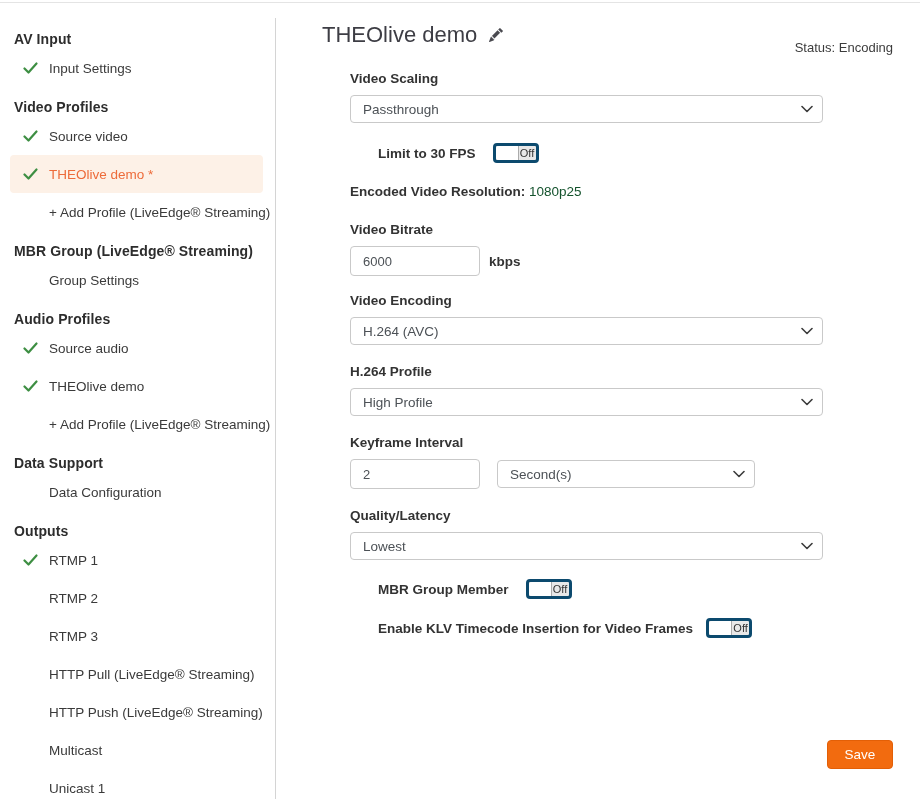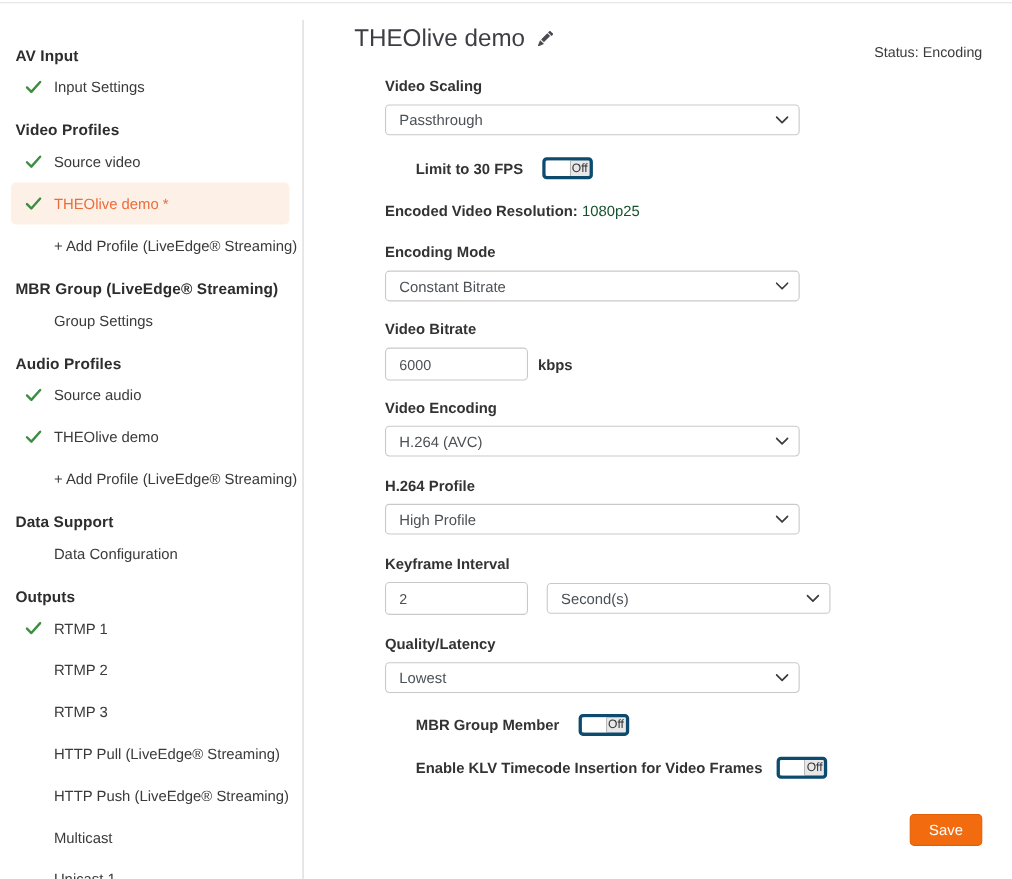--- a/index.html
+++ b/index.html
@@ -3,21 +3,21 @@
 <meta charset="utf-8">
 <style>
   * { margin:0; padding:0; box-sizing:border-box; }
   html,body { width:920px; height:799px; background:#fff; overflow:hidden;
     font-family:"Liberation Sans", sans-serif; color:#333; }
   .page { position:relative; width:920px; height:799px; background:#fff; }
   .top-line { position:absolute; top:2px; left:0; width:920px; height:1px; background:#e4e4e4; }
   .v-divider { position:absolute; top:18px; left:275px; bottom:0; width:1px; background:#d4d4d4; }
 
   
-  .sidebar { position:absolute; top:0; left:0; width:275px; height:663px; padding-top:40px; }
+  .sidebar { position:absolute; top:0; left:0; width:275px; height:663px; padding-top:29px; }
   .side-header { font-size:14px; font-weight:bold; color:#2d2d2d; line-height:20px;
     padding-left:14px; margin-top:10px; letter-spacing:.1px; }
   .side-header.first { margin-top:0; }
   .side-item { height:38px; display:flex; align-items:center; margin:0 12px 0 10px;
     padding-left:13px; font-size:13.5px; color:#3a3a3a; border-radius:4px; cursor:pointer;text-align:right; }
   .side-item .chk { width:17px; height:16px; flex:0 0 17px; display:flex; align-items:center; }
   .side-item .lbl { margin-left:9px; white-space:nowrap; }
   .side-item.selected { background:#fdf1e7; }
   .side-item.selected .lbl { color:#ed6b3a; }
   .chk svg { display:block; }
@@ -31,21 +31,21 @@
 
   .form { margin-left:74px; margin-top:24px; width:405px; }
   .field { margin-bottom:20px; }
   .field.mb22 { margin-bottom:22px; }
   .field.mb24 { margin-bottom:24px; }
   .field.mb19 { margin-bottom:19px; }
   .flabel { font-size:13.5px; font-weight:bold; color:#333; line-height:14px; margin-bottom:9px; }
   .static-line { font-size:13.5px; line-height:14px; }
   .static-line .sv { font-weight:400; color:#14532d; }
 
-  .select-wrap { position:relative; width:377px; }
+  .select-wrap { position:relative; width:473px; }
   .select-wrap.sw-small { width:258px; }
   select { width:100%; height:28px; border:1px solid #c9c9c9; border-radius:4px; background:#fff;
     font-family:"Liberation Sans", sans-serif; font-size:13.5px; color:#4c5156;
     padding:0 28px 0 12px; appearance:none; -webkit-appearance:none; -moz-appearance:none; }
   .chev { position:absolute; right:10px; top:50%; transform:translateY(-50%); pointer-events:none;
     display:flex; }
   input.txt { width:130px; height:30px; border:1px solid #c9c9c9; border-radius:4px;
     font-family:"Liberation Sans", sans-serif; font-size:13px; color:#4c5156; padding:0 12px; }
   .unit { font-size:13.5px; font-weight:bold; color:#333; margin-left:9px; }
   .inline-row { display:flex; align-items:center; }
@@ -209,33 +209,20 @@
           <span class="knob"></span>
           <span class="state">Off</span>
         </span>
       </div>
 
       <div class="field mb24 static-line">
         <span class="flabel" style="display:inline">Encoded Video Resolution:</span>
         <span class="sv">1080p25</span>
       </div>
 
-      <div class="field mb19">
-        <div class="flabel">Encoding Mode</div>
-        <div class="select-wrap">
-          <select>
-            <option>Constant Bitrate</option>
-          </select>
-          <span class="chev">
-              <svg width="12" height="8" viewBox="0 0 12 8">
-                <path d="M1 1.5l5 5 5-5" fill="none" stroke="#3c3c3c" stroke-width="1.6" stroke-linecap="round" stroke-linejoin="round"></path>
-              </svg>
-            </span>
-        </div>
-      </div>
 
       <div class="field" style="margin-bottom:18px">
         <div class="flabel">Video Bitrate</div>
         <div class="inline-row">
           <input class="txt" type="text" value="6000" style="">
           <span class="unit">kbps</span>
         </div>
       </div>
 
       <div class="field">

